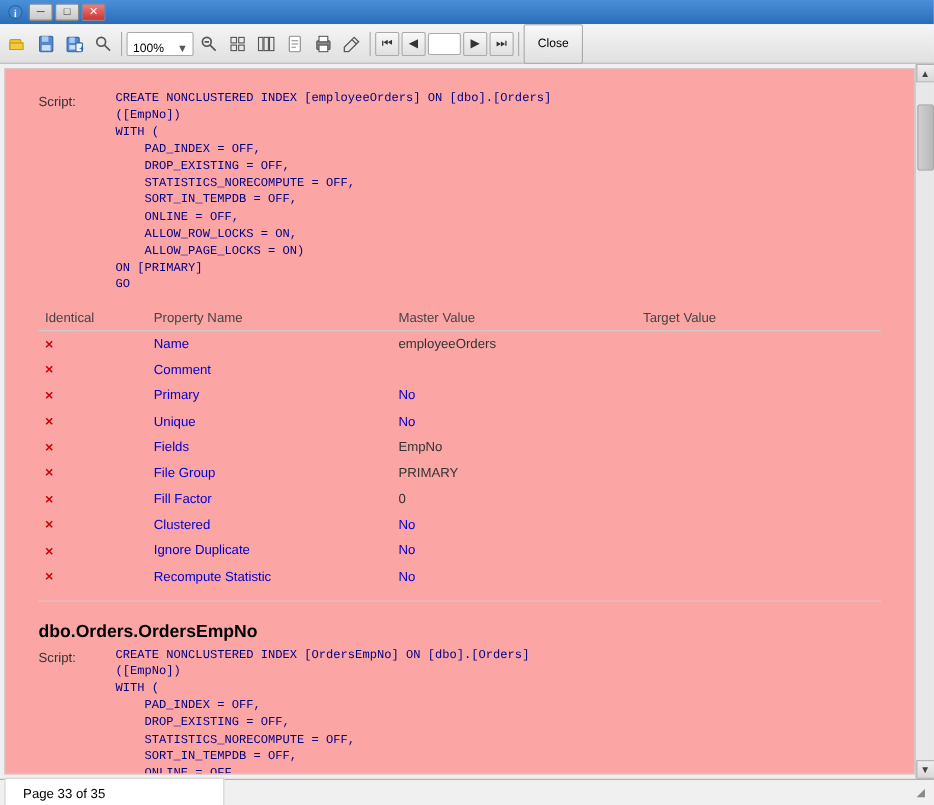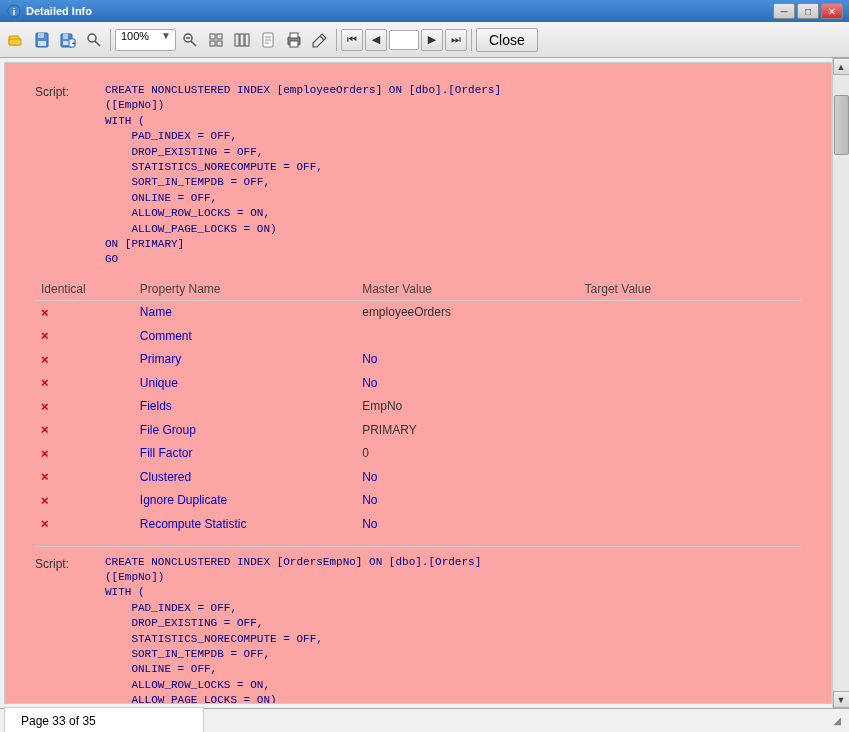--- a/index.html
+++ b/index.html
@@ -36,39 +36,39 @@
       padding: 0 4px;
       gap: 2px;
     }
     .tool-btn {
       width: 24px; height: 24px; border: 1px solid transparent; border-radius: 2px;
       background: transparent; display: flex; align-items: center; justify-content: center;
       cursor: pointer; font-size: 13px; color: #333;
     }
     .tool-sep { width: 1px; height: 22px; background: #aaa; margin: 0 2px; }
     .zoom-control {
-      display: flex; align-items: flex-start; border: 1px solid #aaa; border-radius: 2px;
+      display: flex; align-items: flex-end; border: 1px solid #aaa; border-radius: 2px;
       background: white; height: 22px; padding: 0 2px; gap: 1px;
     }
     .zoom-label { font-size: 11px; padding: 0 3px; min-width: 40px; }
     .zoom-arrow { cursor: pointer; font-size: 10px; padding: 0 2px; color: #555; }
     .page-input {
       width: 28px; height: 20px; border: 1px solid #aaa; border-radius: 2px;
       text-align: center; font-size: 11px; padding-left: 28px;
     }
     .nav-btn {
       width: 22px; height: 22px; border: 1px solid #aaa; border-radius: 2px;
       background: linear-gradient(to bottom, #f8f8f8, #e0e0e0);
       display: flex; align-items: center; justify-content: center;
       cursor: pointer; font-size: 11px; color: #333;
     }
     .close-main-btn {
       background: linear-gradient(to bottom, #f8f8f8, #e0e0e0);
       border: 1px solid #aaa; border-radius: 2px; padding: 3px 12px;
-      font-size: 14px; cursor: pointer; height: 24px;
+      font-size: 11px; cursor: pointer; height: 36px;
     }
 
     
     .main-area {
       display: flex;
       background: #f0f0f0;
       height: calc(732px - 22px - 36px - 24px);
     }
 
     
@@ -202,21 +202,20 @@
 </head>
 <body>
 
 <div class="title-bar">
   <div class="title-bar-icon">
     <svg width="14" height="14" viewBox="0 0 14 14">
         <circle cx="7" cy="7" r="6" fill="#4488cc" stroke="#2266aa" stroke-width="1"></circle>
         <text x="7" y="11" text-anchor="middle" fill="white" font-size="9" font-weight="bold">i</text>
       </svg>
   </div>
-  <span class="title-bar-text">Detailed Info</span>
   <div class="title-bar-buttons">
     <div class="tb-btn">─</div>
     <div class="tb-btn">□</div>
     <div class="tb-btn close-btn">✕</div>
   </div>
 </div>
 
 <div class="toolbar">
   <button class="tool-btn" title="Open">
     <svg width="16" height="16" viewBox="0 0 16 16">
@@ -392,20 +391,21 @@
             <td class="col-identical"><span class="x-mark">×</span></td>
             <td class="col-property val-blue">Recompute Statistic</td>
             <td class="col-master val-blue">No</td>
             <td class="col-target"></td>
           </tr>
         </tbody>
       </table>
 
       <hr class="divider">
 
+      <div class="section-heading">dbo.Orders.OrdersEmpNo</div>
 
       <div class="section-script">
         <span class="script-label">Script:</span>
         <pre class="script-code">CREATE NONCLUSTERED INDEX [OrdersEmpNo] ON [dbo].[Orders]
 ([EmpNo])
 WITH (
     PAD_INDEX = OFF,
     DROP_EXISTING = OFF,
     STATISTICS_NORECOMPUTE = OFF,
     SORT_IN_TEMPDB = OFF,

